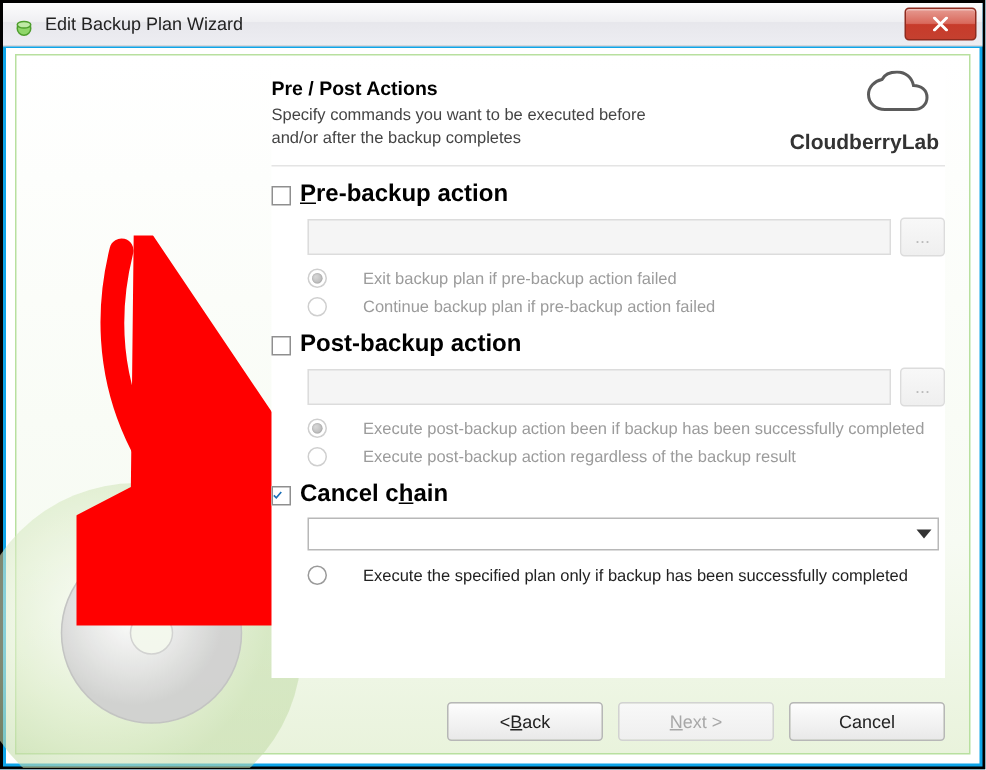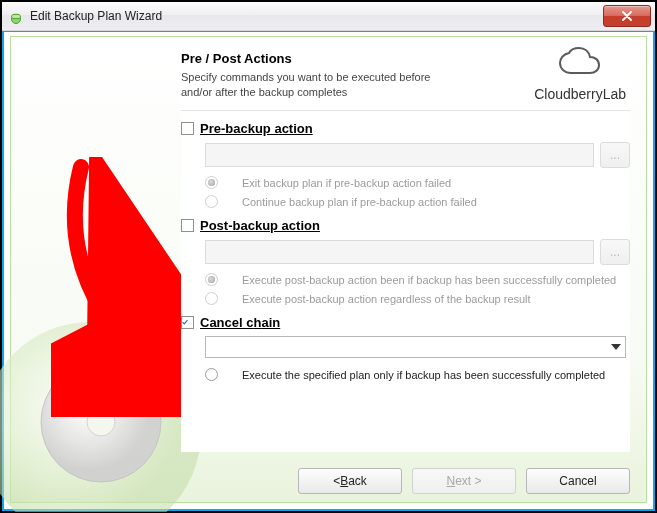--- a/index.html
+++ b/index.html
@@ -66,38 +66,38 @@
   }
 
   
   .content {
     position: absolute; left: 170px; right: 16px; top: 10px; bottom: 50px;
     background: #fff;
   }
   .header-row { display:flex; justify-content: space-between; }
   .header-title { font-weight: bold; font-size: 13px; margin-top: 4px;}
   .header-desc { color: #444; font-size: 11px; margin-top: 4px; line-height: 1.35; max-width: 280px;}
-  .brand { text-align: center; margin-right: 4px;}
+  .brand { text-align: right; margin-right: 4px; font-weight: bold;}
   .brand-label { font-size: 14px; color: #333; margin-top: 2px;}
   .hr { border:none; border-top:1px solid #e4e4e4; margin: 8px 0 10px 0;}
 
   .section { margin-bottom: 10px; }
   .chk-row { display:flex; align-items:center; gap:6px; margin-bottom: 6px;}
   .chk {
     width: 13px; height: 13px; border:1px solid #8f8f8f; background:#fff;
     display:inline-flex; align-items:center; justify-content:center;
     box-sizing:border-box;
   }
   .chk.checked::after {
     content:""; display:block; width:9px; height:9px;
     background: none;
   }
   .chk.checked svg { display:block;}
   .chk svg { display:none;}
-  .chk-label { font-weight:bold; font-size:13px;text-decoration:underline; }
+  .chk-label { font-weight:bold; font-size:16px; }
   .chk-label .ul { text-decoration: underline; } 
 
   .field-row { display:flex; align-items:center; gap:6px; margin: 4px 0 8px 24px;}
   .textfield {
     flex:1; height:22px; border:1px solid #cfcfcf; background:#fafafa;
   }
   .textfield.disabled { background:#f5f5f5; border-color:#dcdcdc;}
   .browse-btn {
     width:28px; height:24px; border:1px solid #c9c9c9; border-radius:3px;
     background: linear-gradient(to bottom,#fdfdfd,#ececec);

